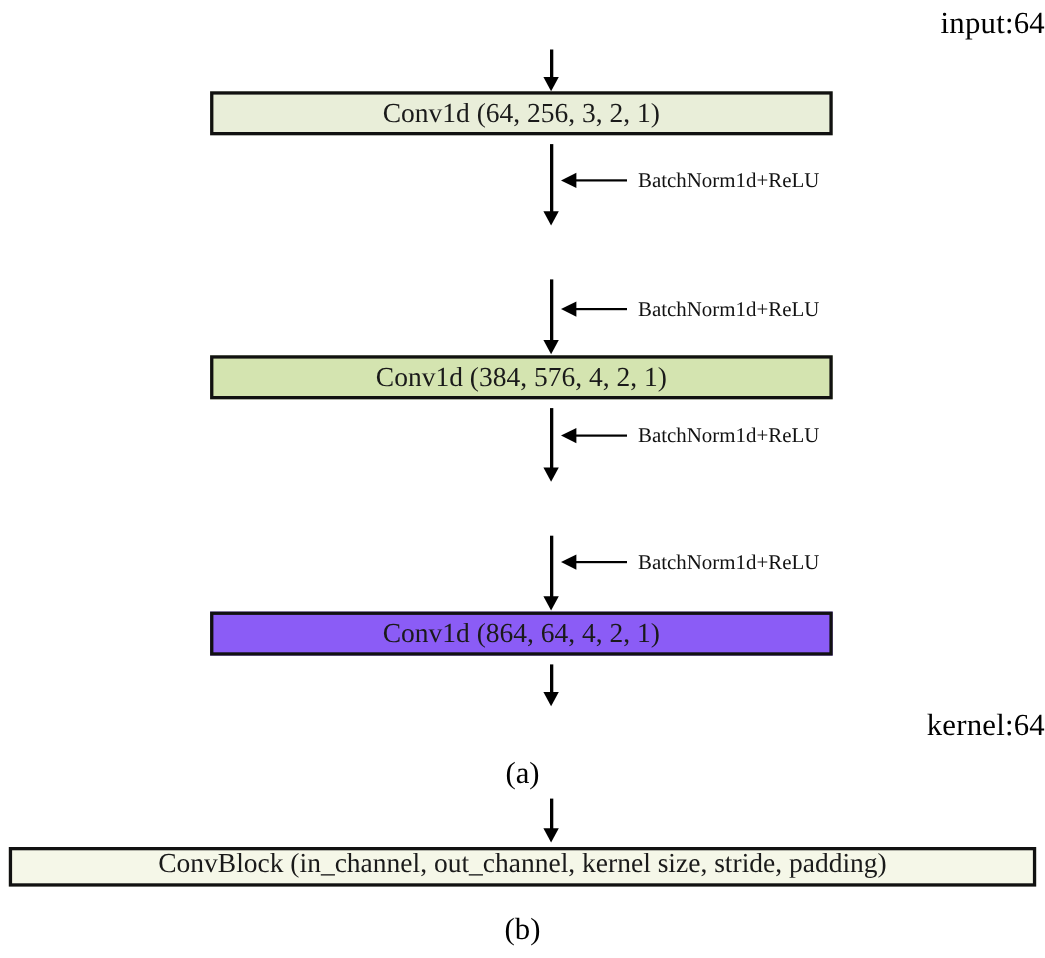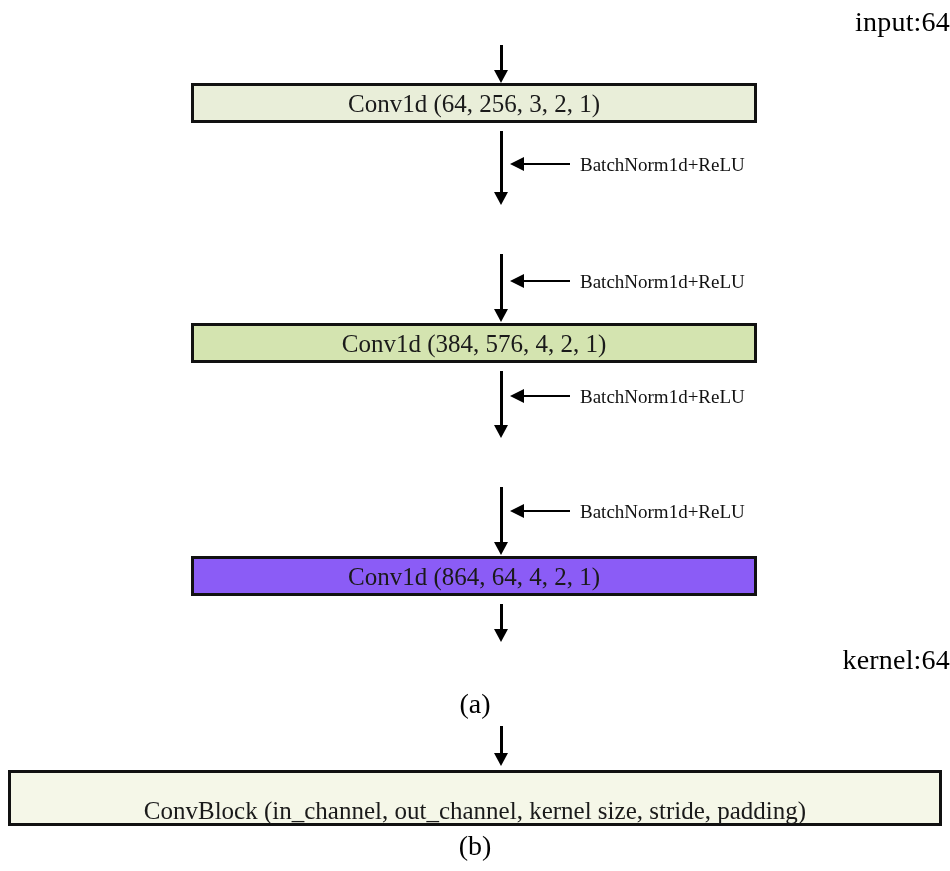--- a/index.html
+++ b/index.html
@@ -56,26 +56,26 @@
     line-height: 1;
     color: #1a1a1a;
   }
 
   
   .legend-box {
     position: absolute;
     left: 8px;
     top: 770px;
     width: 934px;
-    height: 56px;
+    height: 36px;
     border: 3px solid #111111;
     box-sizing: border-box;
     background: #f5f7e8;
     display: flex;
-    align-items: flex-end;
+    align-items: flex-start;
     justify-content: center;
     font-size: 25px;
     line-height: 1;
     color: #1a1a1a;
   }
 
   
   .v-arrow {
     position: absolute;
     left: 494px;

